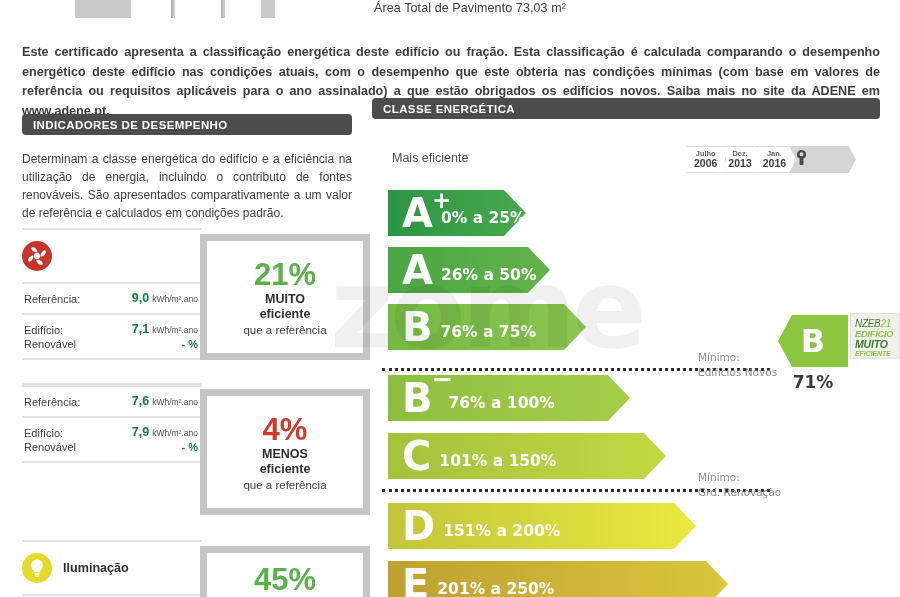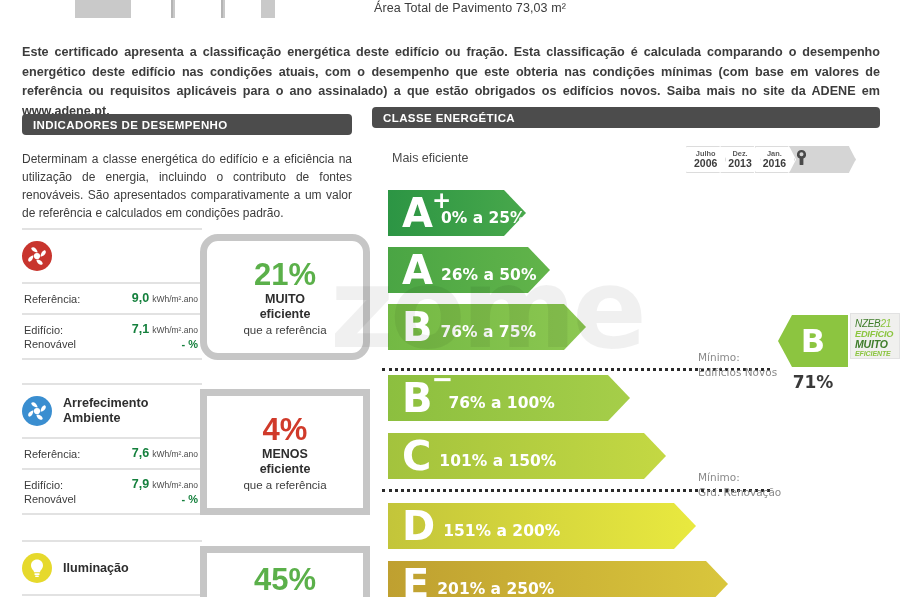--- a/index.html
+++ b/index.html
@@ -57,21 +57,21 @@
     border-radius:4px;
     color:#fff;
     font-size:11.5px;
     font-weight:700;
     letter-spacing:.4px;
     display:flex;align-items:center;
     padding-left:11px;
     box-sizing:border-box;
   }
   #pill-left{left:22px;top:114px;width:330px;}
-  #pill-right{left:372px;top:107px;width:508px;}
+  #pill-right{left:372px;top:98px;width:508px;}
 
   
   .left-desc{
     position:absolute;left:22px;top:150px;width:330px;
     font-size:12px;color:#3c3c3c;line-height:18px;
     text-align:justify;
   }
 
   .ind-card{position:absolute;left:22px;width:180px;}
   .ind-rule{height:2px;background:#e2e2e2;width:100%;}
@@ -233,45 +233,29 @@
   <div class="ind-rule"></div>
   <div class="ind-row">
     <span class="lbl">Edifício:
 Renovável</span>
     <span class="val"><b>7,1</b>
       <span class="u">kWh/m².ano</span><br>
       <b style="font-size:11px">- %</b></span>
   </div>
   <div class="ind-rule"></div>
 </div>
-<div class="cmp" style="top:234px;height:126px;border-radius:18px;">
+<div class="cmp" style="top:234px;height:126px;">
   <div class="pct" style="color:#5bb04a">21%</div>
   <div class="cap">MUITO</div>
   <div class="cap">eficiente</div>
   <div class="sub">que a referência</div>
 </div>
 
 <div class="ind-card" style="top:383px;">
   <div class="ind-rule"></div>
-  <div class="ind-head">
-    <span class="ic">
-      <svg width="30" height="30" viewBox="0 0 30 30">
-          <circle cx="15" cy="15" r="15" fill="#3a8ed0"></circle>
-      <g fill="#fff">
-            <circle cx="15" cy="15" r="3.1"></circle>
-      <path d="M15 11.4c-2.6-.2-4.9-1.6-5.6-3.3-.5-1.2.6-2.2 2-1.9 2 .4 3.7 2.4 4.3 5.1z"></path>
-      <path d="M18.6 15c.2-2.6 1.6-4.9 3.3-5.6 1.2-.5 2.2.6 1.9 2-.4 2-2.4 3.7-5.1 4.3z"></path>
-      <path d="M15 18.6c2.6.2 4.9 1.6 5.6 3.3.5 1.2-.6 2.2-2 1.9-2-.4-3.7-2.4-4.3-5.1z"></path>
-      <path d="M11.4 15c-.2 2.6-1.6 4.9-3.3 5.6-1.2.5-2.2-.6-1.9-2 .4-2 2.4-3.7 5.1-4.3z"></path>
-          </g>
-        </svg>
-    </span>
-    <span class="ind-title">Arrefecimento
-Ambiente</span>
-  </div>
   <div class="ind-rule"></div>
   <div class="ind-row">
     <span class="lbl">Referência:</span>
     <span class="val"><b>7,6</b>
       <span class="u">kWh/m².ano</span></span>
   </div>
   <div class="ind-rule"></div>
   <div class="ind-row">
     <span class="lbl">Edifício:
 Renovável</span>

